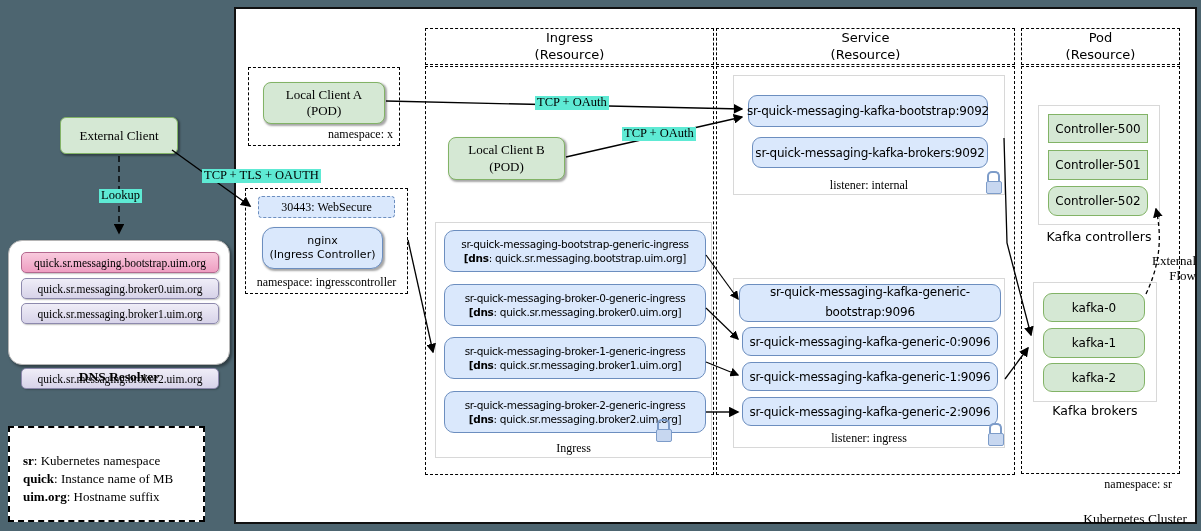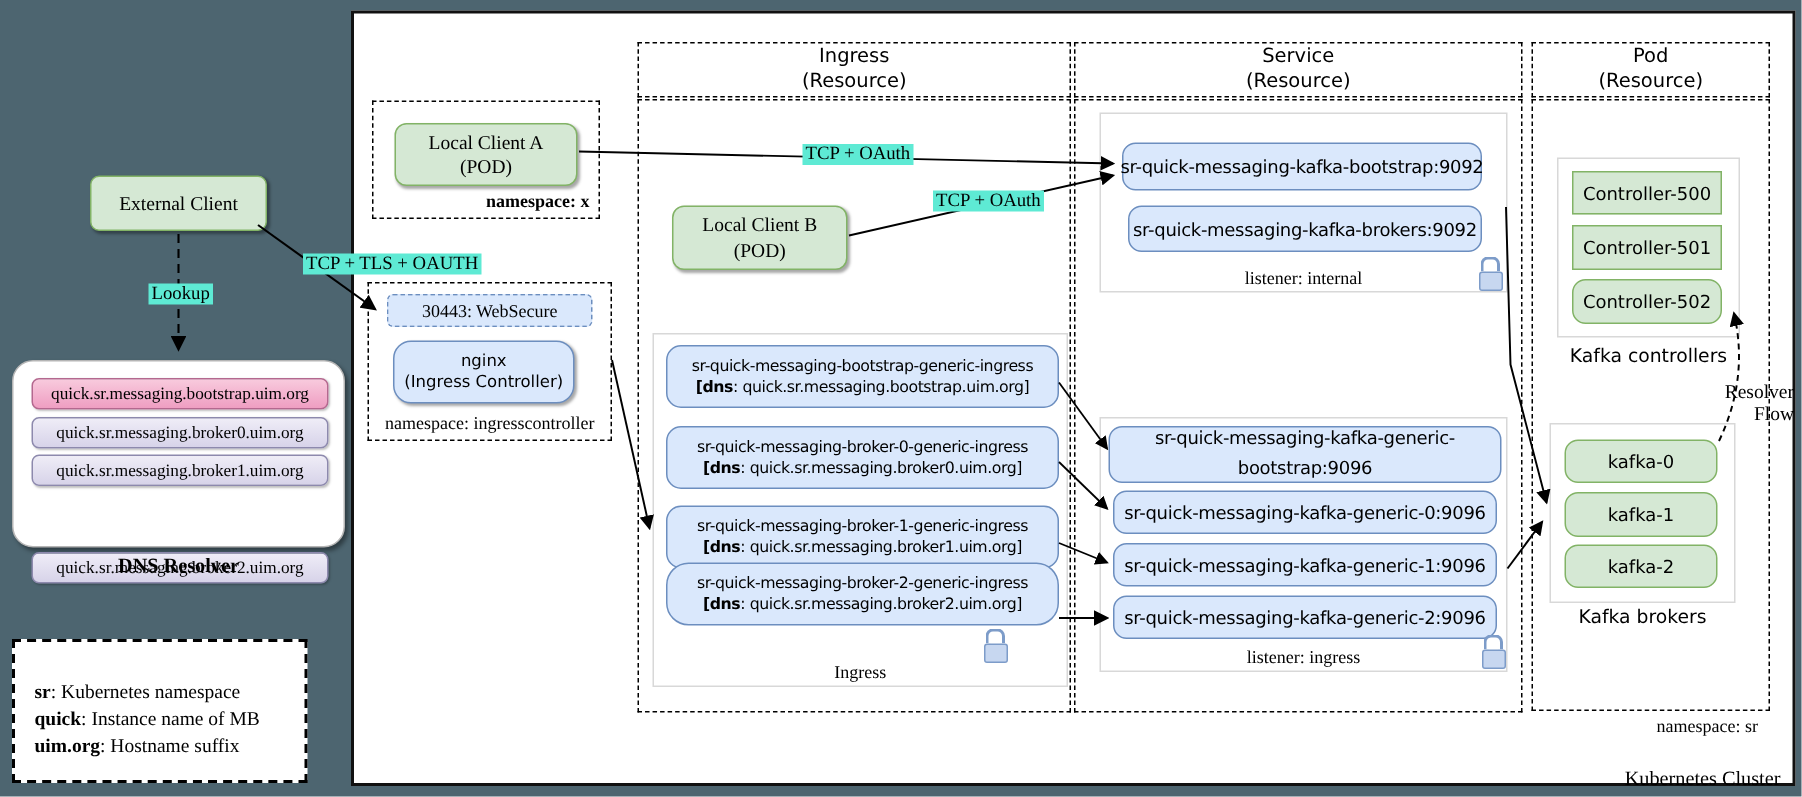--- a/index.html
+++ b/index.html
@@ -68,21 +68,21 @@
   </div>
   <div class="abs serif" style="left:8px;top:369px;width:222px;text-align:center;font-weight:bold;font-size:13.5px;color:#000;z-index:2;">DNS Resolver</div>
 
   <div class="abs serif" style="left:8px;top:426px;width:197px;height:96px;background:#fff;border:2px dashed #000;z-index:2;padding:24px 0 0 13px;font-size:13px;line-height:1.38;">
     <div><b>sr</b><span>: Kubernetes namespace</span></div>
     <div><b>quick</b><span>: Instance name of MB</span></div>
     <div><b>uim.org</b><span>: Hostname suffix</span></div>
   </div>
 
   <div class="abs dashed" style="left:248px;top:67px;width:152px;height:79px;">
-    <div class="abs serif" style="right:6px;bottom:3px;font-size:12px;font-weight:bold;">namespace: x</div>
+    <div class="abs serif" style="right:6px;bottom:3px;font-size:12px;">namespace: x</div>
   </div>
   <div class="abs green shadow center serif" style="left:263px;top:82px;width:122px;height:42px;border-radius:8px;font-size:13px;line-height:1.25;">
     <span>Local Client A</span>
     <span>(POD)</span>
   </div>
 
   <div class="abs dashed" style="left:245px;top:188px;width:163px;height:106px;">
     <div class="abs serif" style="left:0;right:0;bottom:3px;text-align:center;font-size:12px;white-space:nowrap;">namespace: ingresscontroller</div>
   </div>
   <div class="abs center serif" style="left:258px;top:196px;width:137px;height:22px;background:#dae8fc;border:1.5px dashed #6c8ebf;border-radius:4px;font-size:12px;z-index:3;">
@@ -124,21 +124,21 @@
     <span class="nowrap"><b>[dns</b><span>: quick.sr.messaging.bootstrap.uim.org]</span></span>
   </div>
   <div class="abs blue center hand ing-item" style="top:284px;">
     <span class="nowrap">sr-quick-messaging-broker-0-generic-ingress</span>
     <span class="nowrap"><b>[dns</b><span>: quick.sr.messaging.broker0.uim.org]</span></span>
   </div>
   <div class="abs blue center hand ing-item" style="top:337px;">
     <span class="nowrap">sr-quick-messaging-broker-1-generic-ingress</span>
     <span class="nowrap"><b>[dns</b><span>: quick.sr.messaging.broker1.uim.org]</span></span>
   </div>
-  <div class="abs blue center hand ing-item" style="top:375px;border-radius:15px;">
+  <div class="abs blue center hand ing-item" style="top:391px;">
     <span class="nowrap">sr-quick-messaging-broker-2-generic-ingress</span>
     <span class="nowrap"><b>[dns</b><span>: quick.sr.messaging.broker2.uim.org]</span></span>
   </div>
   <div class="abs lock" style="left:656px;top:419px;">
       <div class="shackle"></div>
       <div class="lbody"></div>
     </div>
 
   <div class="abs group" style="left:733px;top:75px;width:272px;height:120px;"></div>
   <div class="abs blue center hand svc-item" style="left:748px;top:95px;width:240px;height:32px;">
@@ -179,21 +179,21 @@
     </div>
   <div class="abs green center hand pod-item" style="left:1048px;top:150px;width:100px;height:30px;border-radius:0;">
       <span>Controller-501</span>
     </div>
   <div class="abs green center hand pod-item" style="left:1048px;top:186px;width:100px;height:30px;border-radius:9px;">
       <span>Controller-502</span>
     </div>
   <div class="abs hand" style="left:1038px;top:229px;width:122px;text-align:center;font-size:12.5px;z-index:2;">Kafka controllers</div>
 
   <div class="abs serif" style="left:1128px;top:254px;width:68px;text-align:right;font-size:13px;line-height:1.15;z-index:4;">
-    <div>Resolver</div>
+    <div>External</div>
     <div>Flow</div>
   </div>
 
   <div class="abs group" style="left:1033px;top:282px;width:124px;height:120px;"></div>
   <div class="abs green center hand pod-item" style="left:1043px;top:293px;width:102px;height:29px;border-radius:9px;">
       <span>kafka-0</span>
     </div>
   <div class="abs green center hand pod-item" style="left:1043px;top:328px;width:102px;height:30px;border-radius:9px;">
       <span>kafka-1</span>
     </div>

